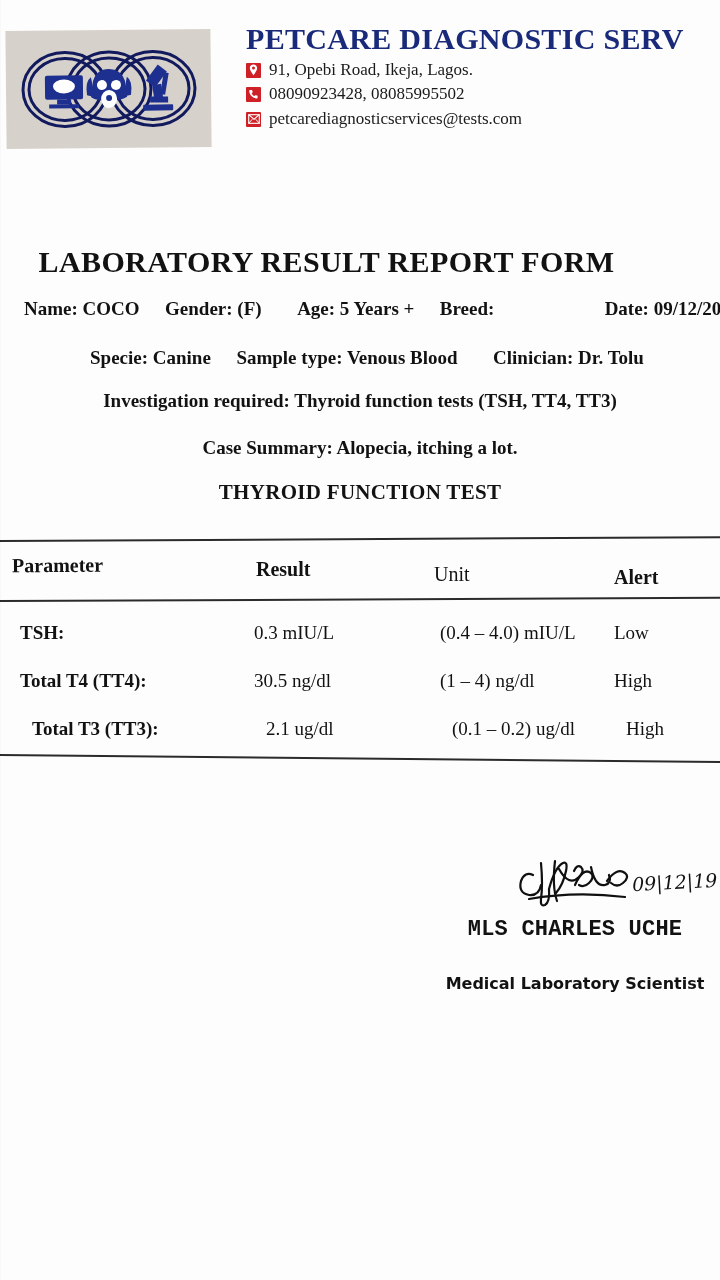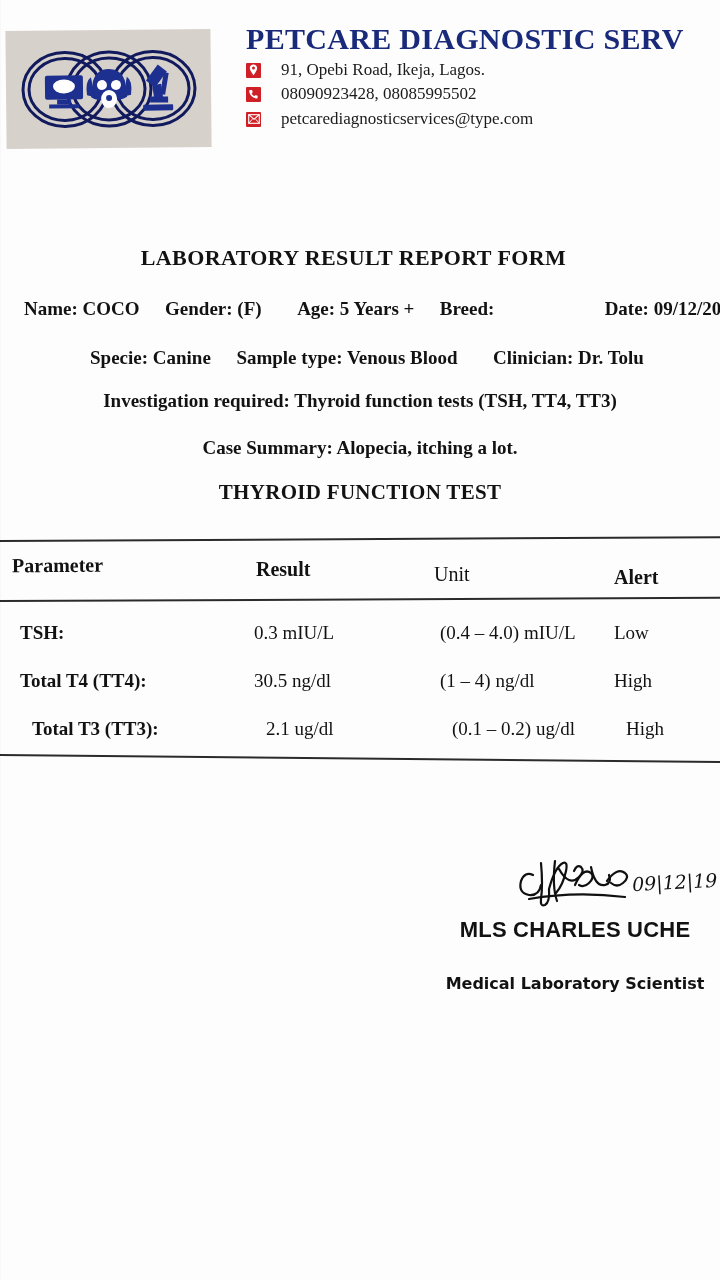--- a/index.html
+++ b/index.html
@@ -50,21 +50,21 @@
     font-size: 30px;
     letter-spacing: 0.3px;
     color: #1a2a7a;
     white-space: nowrap;
   }
   .contact-line {
     position: absolute;
     left: 246px;
     display: flex;
     align-items: center;
-    gap: 20px;
+    gap: 8px;
     font-size: 17px;
     color: #1a1a1a;
     white-space: nowrap;
   }
   .contact-line.l1 { top: 60px; }
   .contact-line.l2 { top: 84px; }
   .contact-line.l3 { top: 109px; }
 
   .ico {
     width: 15px;
@@ -78,24 +78,23 @@
   }
   .ico svg { display: block; }
 
   
   .doc-title {
     position: absolute;
     top: 245px;
     left: 0;
     width: 653px;
     text-align: center;
-    font-size: 22px;
+    font-size: 30px;
     font-weight: bold;
     letter-spacing: 0.4px;
-    padding-left: 27px;
   }
 
   .info-row {
     position: absolute;
     font-size: 19px;
     font-weight: bold;
     white-space: nowrap;
   }
   .row-name   { top: 298px; left: 24px; width: 700px; }
   .row-specie { top: 347px; left: 90px; width: 640px; }
@@ -194,21 +193,21 @@
     font-family: "DejaVu Serif", serif;
     font-style: italic;
     transform: rotate(-3deg);
     white-space: nowrap;
   }
   .sig-name {
     position: absolute;
     left: 0; top: 72px;
     width: 270px;
     text-align: center;
-    font-family: Liberation Sans, sans-serif;
+    font-family: Liberation Mono, monospace;
     font-weight: bold;
     font-size: 22px;
     letter-spacing: 0.2px;
     white-space: nowrap;
   }
   .sig-quals {
     position: absolute;
     left: 0; top: 104px;
     width: 270px;
     text-align: center;
@@ -286,21 +285,21 @@
   </div>
 
   <div class="contact-line l3">
     <span class="ico">
       <svg width="12" height="10" viewBox="0 0 12 10">
           <rect x="0.7" y="0.7" width="10.6" height="8.6" fill="none" stroke="#ffffff" stroke-width="1.1"></rect>
           <path d="M0.7 0.7 6 5.2 11.3 0.7" fill="none" stroke="#ffffff" stroke-width="1.1"></path>
           <path d="M0.7 9.3 4.3 5.2M11.3 9.3 7.7 5.2" fill="none" stroke="#ffffff" stroke-width="1"></path>
         </svg>
     </span>
-    <span>petcarediagnosticservices@type.com</span>
+    <span>petcarediagnosticservices@tests.com</span>
   </div>
 </div>
 
 <div class="doc-title">LABORATORY RESULT REPORT FORM</div>
 
 <div class="info-row row-name">
   <span class="fld">Name:</span>
   <span class="fld">COCO</span>
   <span class="gap-sm"></span>
   <span class="fld">Gender:</span>

